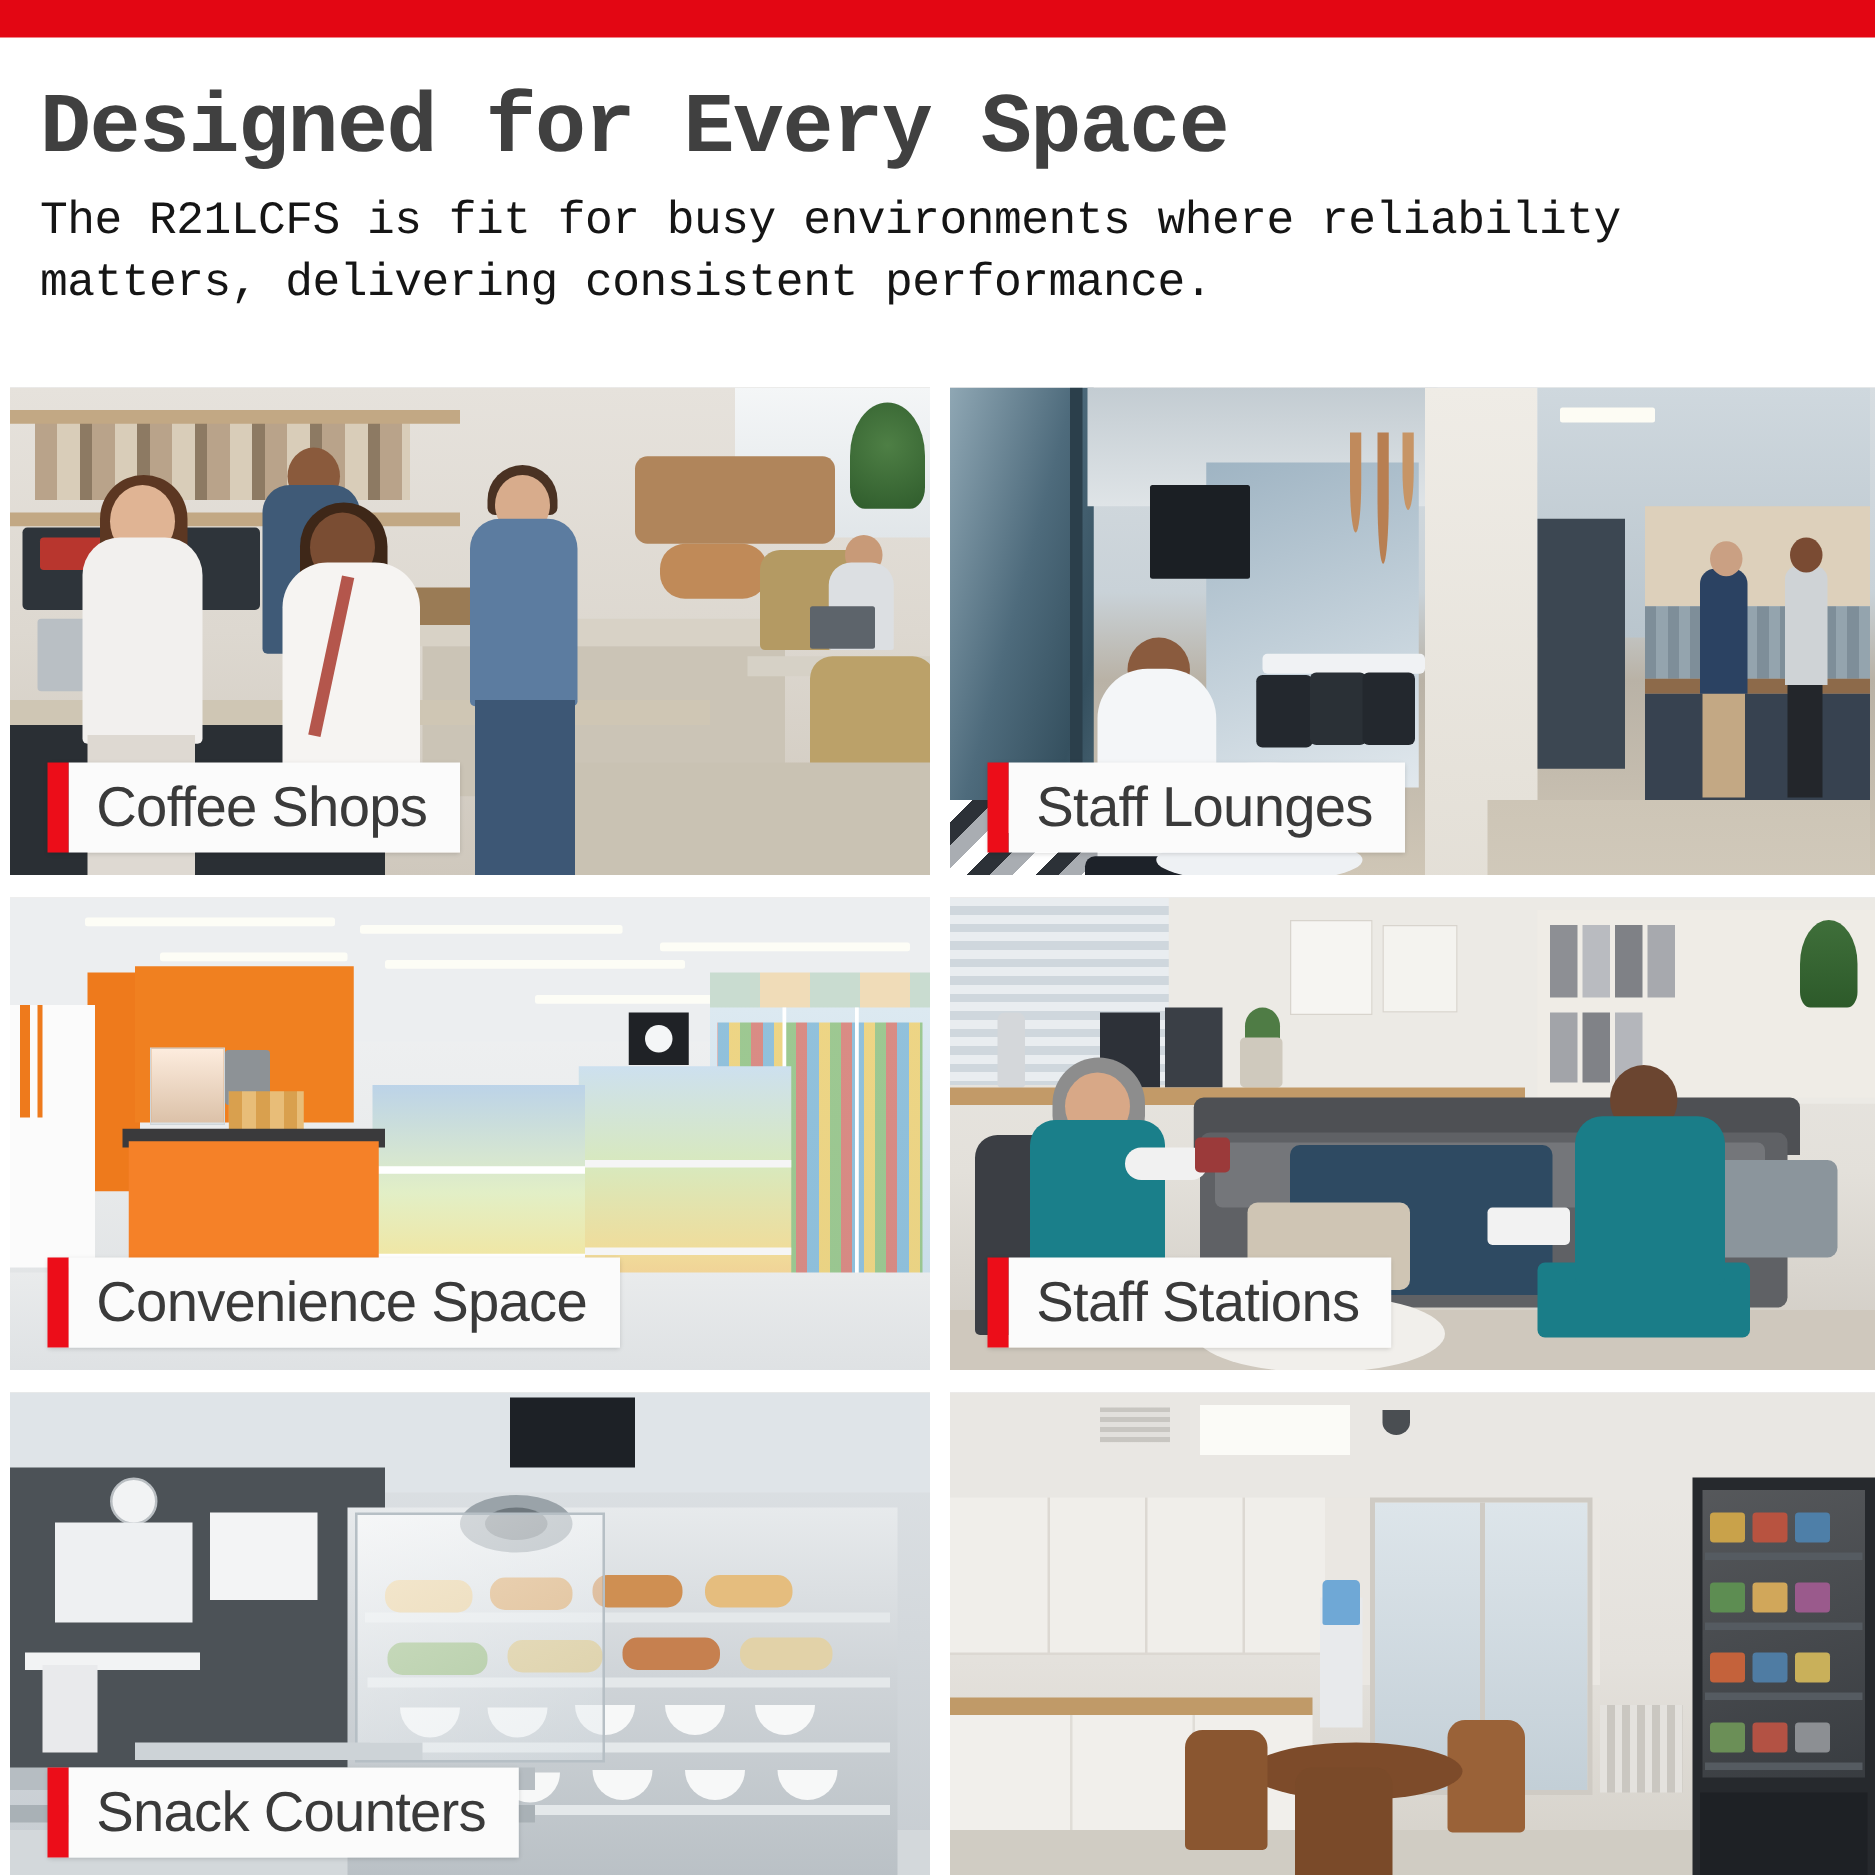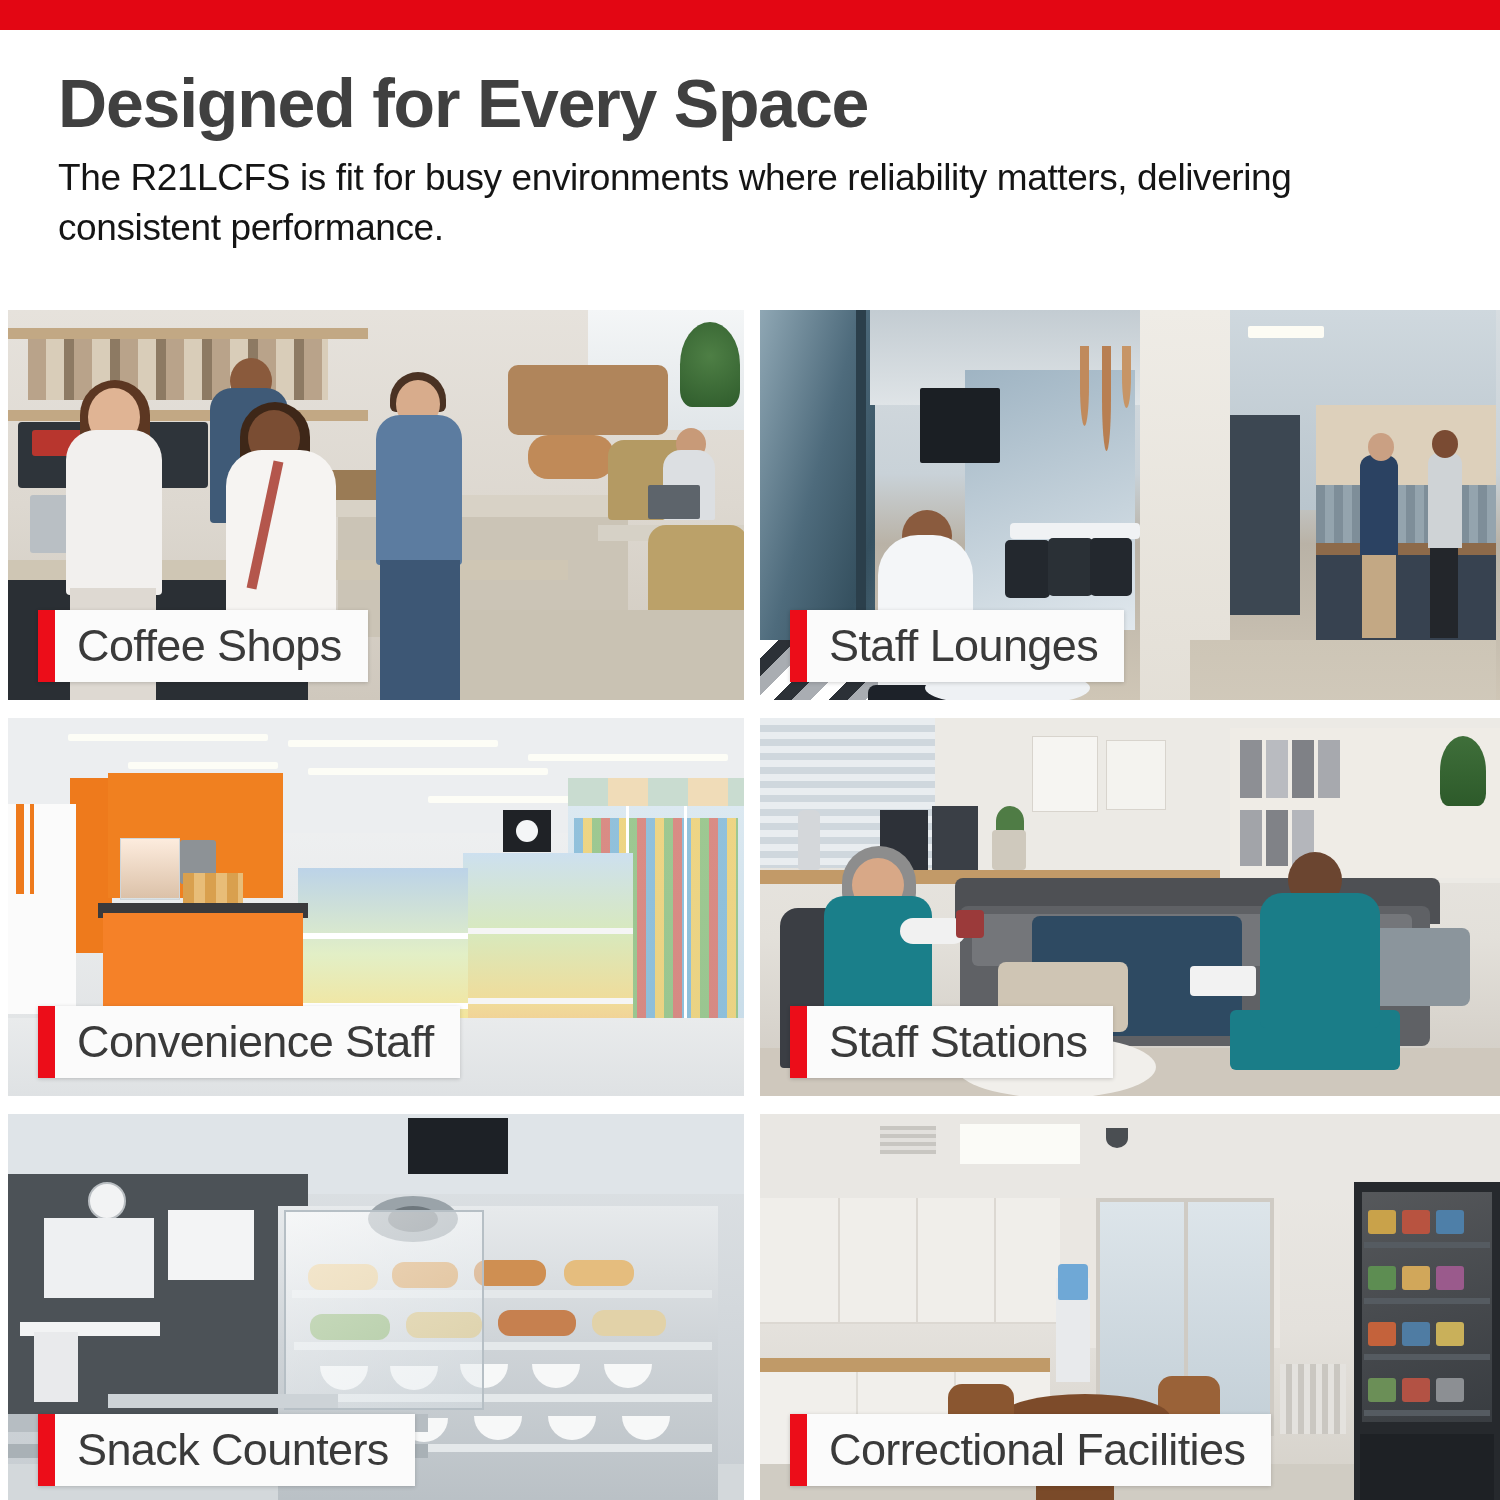--- a/index.html
+++ b/index.html
@@ -13,21 +13,22 @@
 
   
   .top-bar {
     position:absolute; left:0; top:0; width:1500px; height:30px;
     background:#e30613;
   }
 
   
   .header {
     position:absolute; left:0; top:30px; width:1500px; height:268px;
-    padding:38px 40px 0 58px;
+    padding:38px 40px 0 32px;
+    font-family:Liberation Mono, monospace;
   }
   .headline {
     font-size:68px;
     font-weight:bold;
     letter-spacing:-1.2px;
     color:#404040;
     line-height:1.05;
     white-space:nowrap;
   }
   .subhead {
@@ -445,21 +446,21 @@
       <div class="l ctop"></div>
         <div class="l counter"></div>
       <div class="l whtpnl">
           <div class="l stripe"></div>
           <div class="l stripe2"></div>
         </div>
       <div class="l flr3"></div>
     </div>
     <div class="caption">
       <div class="accent"></div>
-      <div class="plate">Convenience Staff</div>
+      <div class="plate">Convenience Space</div>
     </div>
   </div>
 
   <div class="tile">
     <div class="scene s4">
       <div class="l wal4"></div>
         <div class="l blind"></div>
       <div class="l bb"></div>
         <div class="l bb2"></div>
       <div class="l shelf4"></div>
@@ -593,19 +594,15 @@
       <div class="l msnack" style="left:608px;top:264px;width:28px;background:#6b8f57"></div>
       <div class="l msnack" style="left:642px;top:264px;width:28px;background:#b35244"></div>
       <div class="l msnack" style="left:676px;top:264px;width:28px;background:#8c8f93"></div>
       <div class="l mbase"></div>
       <div class="l ch6b"></div>
       <div class="l tleg6"></div>
         <div class="l tbl6"></div>
       <div class="l ch6a"></div>
         <div class="l ch6c"></div>
     </div>
-    <div class="caption">
-      <div class="accent"></div>
-      <div class="plate">Correctional Facilities</div>
-    </div>
   </div>
 
 </div>
 
 </body></html>

